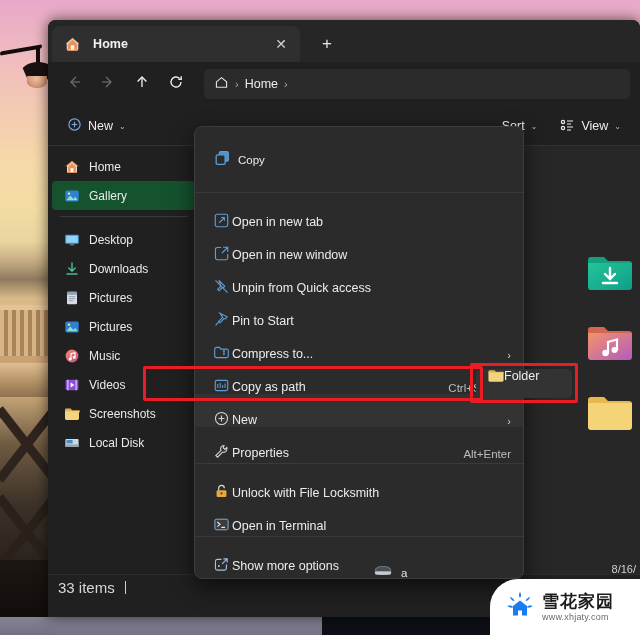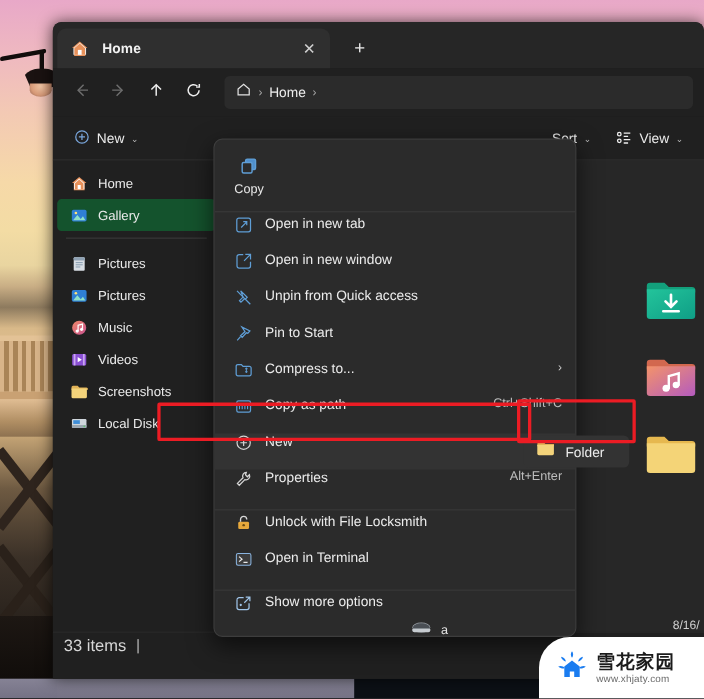--- a/index.html
+++ b/index.html
@@ -205,48 +205,48 @@
     position: absolute; left: 146px; top: 106px;
     width: 330px; background: #2b2b2b;
     border: 1px solid #3d3d3d; border-radius: 8px;
     box-shadow: 0 8px 22px rgba(0,0,0,.6);
     padding: 4px 0 5px 0; overflow: hidden;
   }
   #ctx-top {
     height: 58px; display: flex; align-items: center;
     padding-left: 18px;
   }
-  #copy-group { display: flex; flex-direction: column; align-items: center; gap: 0; cursor: pointer; }
+  #copy-group { display: flex; flex-direction: row; align-items: center; gap: 6px; cursor: pointer; }
   #copy-label { color: #eaeaea; font-size: 11.5px; }
   .ctx-divider { height: 1px; background: #3a3a3a; margin: 3px 0; }
   .ctx-item {
-    height: 33px; display: flex; align-items: flex-start;
+    height: 33px; display: flex; align-items: flex-end;
     padding: 0 12px 0 18px; color: #ececec; font-size: 12.5px;
-    cursor: pointer; gap: 11px; position: relative;
+    cursor: pointer; gap: 2px; position: relative;
   }
   .ctx-item .ctx-ico { width: 17px; height: 17px; flex: none; display: block; }
   .ctx-item .ctx-label { flex: 1; }
   .ctx-item .ctx-accel { color: #bdbdbd; font-size: 11.5px; }
   .ctx-item .ctx-arrow { color: #cdcdcd; font-size: 11px; margin-left: 10px; }
   .ctx-item.highlight { background: #333333; }
 
   
   .red-box {
     position: absolute; border: 3px solid #ec1c24;
     border-radius: 2px; pointer-events: none;
   }
   #red-new { left: 143px; top: 366px; width: 340px; height: 35px; }
   #red-folder { left: 470px; top: 363px; width: 108px; height: 40px; }
 
   
   #submenu {
     position: absolute; left: 476px; top: 369px;
     width: 96px; height: 29px; background: #333333;
-    border-radius: 5px; display: flex; align-items: center;
-    gap: 10px; padding-left: 12px; margin-top: 27px;
+    border-radius: 5px; display: flex; 
+    padding-left: 12px;
   }
   #submenu .sub-label { color: #ededed; font-size: 12.5px; }
 
   
   #watermark {
     position: absolute; right: 0; bottom: 0;
     width: 150px; height: 56px;
     background: #ffffff;
     border-top-left-radius: 28px;
     display: flex; align-items: center; gap: 6px;
@@ -392,20 +392,38 @@
           <span style="width: 16px; height: 16px; flex: 0 0 auto; display: block;">
             <svg class="nav-ico" viewBox="0 0 16 16">
               <rect x="1.3" y="2.6" width="13.4" height="10.8" rx="1.6" fill="#2f7fd4"></rect>
               <path d="M2.4 12.2 6.3 7.4l3.1 3.6 2-2.3 2.2 3.5z" fill="#8fe0c8"></path>
               <circle cx="5" cy="5.6" r="1.2" fill="#ffe27a"></circle>
             </svg>
           </span>
           <span>Gallery</span>
         </div>
         <div class="nav-sep"></div>
+        <div class="nav-item">
+          <span style="width: 16px; height: 16px; flex: 0 0 auto; display: block;">
+            <svg class="nav-ico" viewBox="0 0 16 16">
+              <rect x="1.2" y="2.8" width="13.6" height="9" rx="1" fill="#3d9be0"></rect>
+              <rect x="2.2" y="3.8" width="11.6" height="7" fill="#8fd3f6"></rect>
+              <rect x="5.8" y="11.8" width="4.4" height="1.5" fill="#6f7b84"></rect>
+            </svg>
+          </span>
+          <span>Desktop</span>
+        </div>
+        <div class="nav-item">
+          <span style="width: 16px; height: 16px; flex: 0 0 auto; display: block;">
+            <svg class="nav-ico" viewBox="0 0 16 16">
+              <path d="M8 2v7.2M4.8 7 8 10.2 11.2 7M3 13h10" stroke="#49b88a" stroke-width="1.5" fill="none" stroke-linecap="round"></path>
+            </svg>
+          </span>
+          <span>Downloads</span>
+        </div>
         <div class="nav-item">
           <span style="width: 16px; height: 16px; flex: 0 0 auto; display: block;">
             <svg class="nav-ico" viewBox="0 0 16 16">
               <rect x="3" y="1.8" width="10" height="12.4" rx="1" fill="#d8dde3"></rect>
               <rect x="3" y="1.8" width="10" height="3" rx="1" fill="#8fa2b4"></rect>
               <rect x="4.8" y="6.2" width="6.4" height="1" fill="#8fa2b4"></rect>
               <rect x="4.8" y="8.2" width="6.4" height="1" fill="#8fa2b4"></rect>
               <rect x="4.8" y="10.2" width="4.2" height="1" fill="#8fa2b4"></rect>
             </svg>
           </span>

